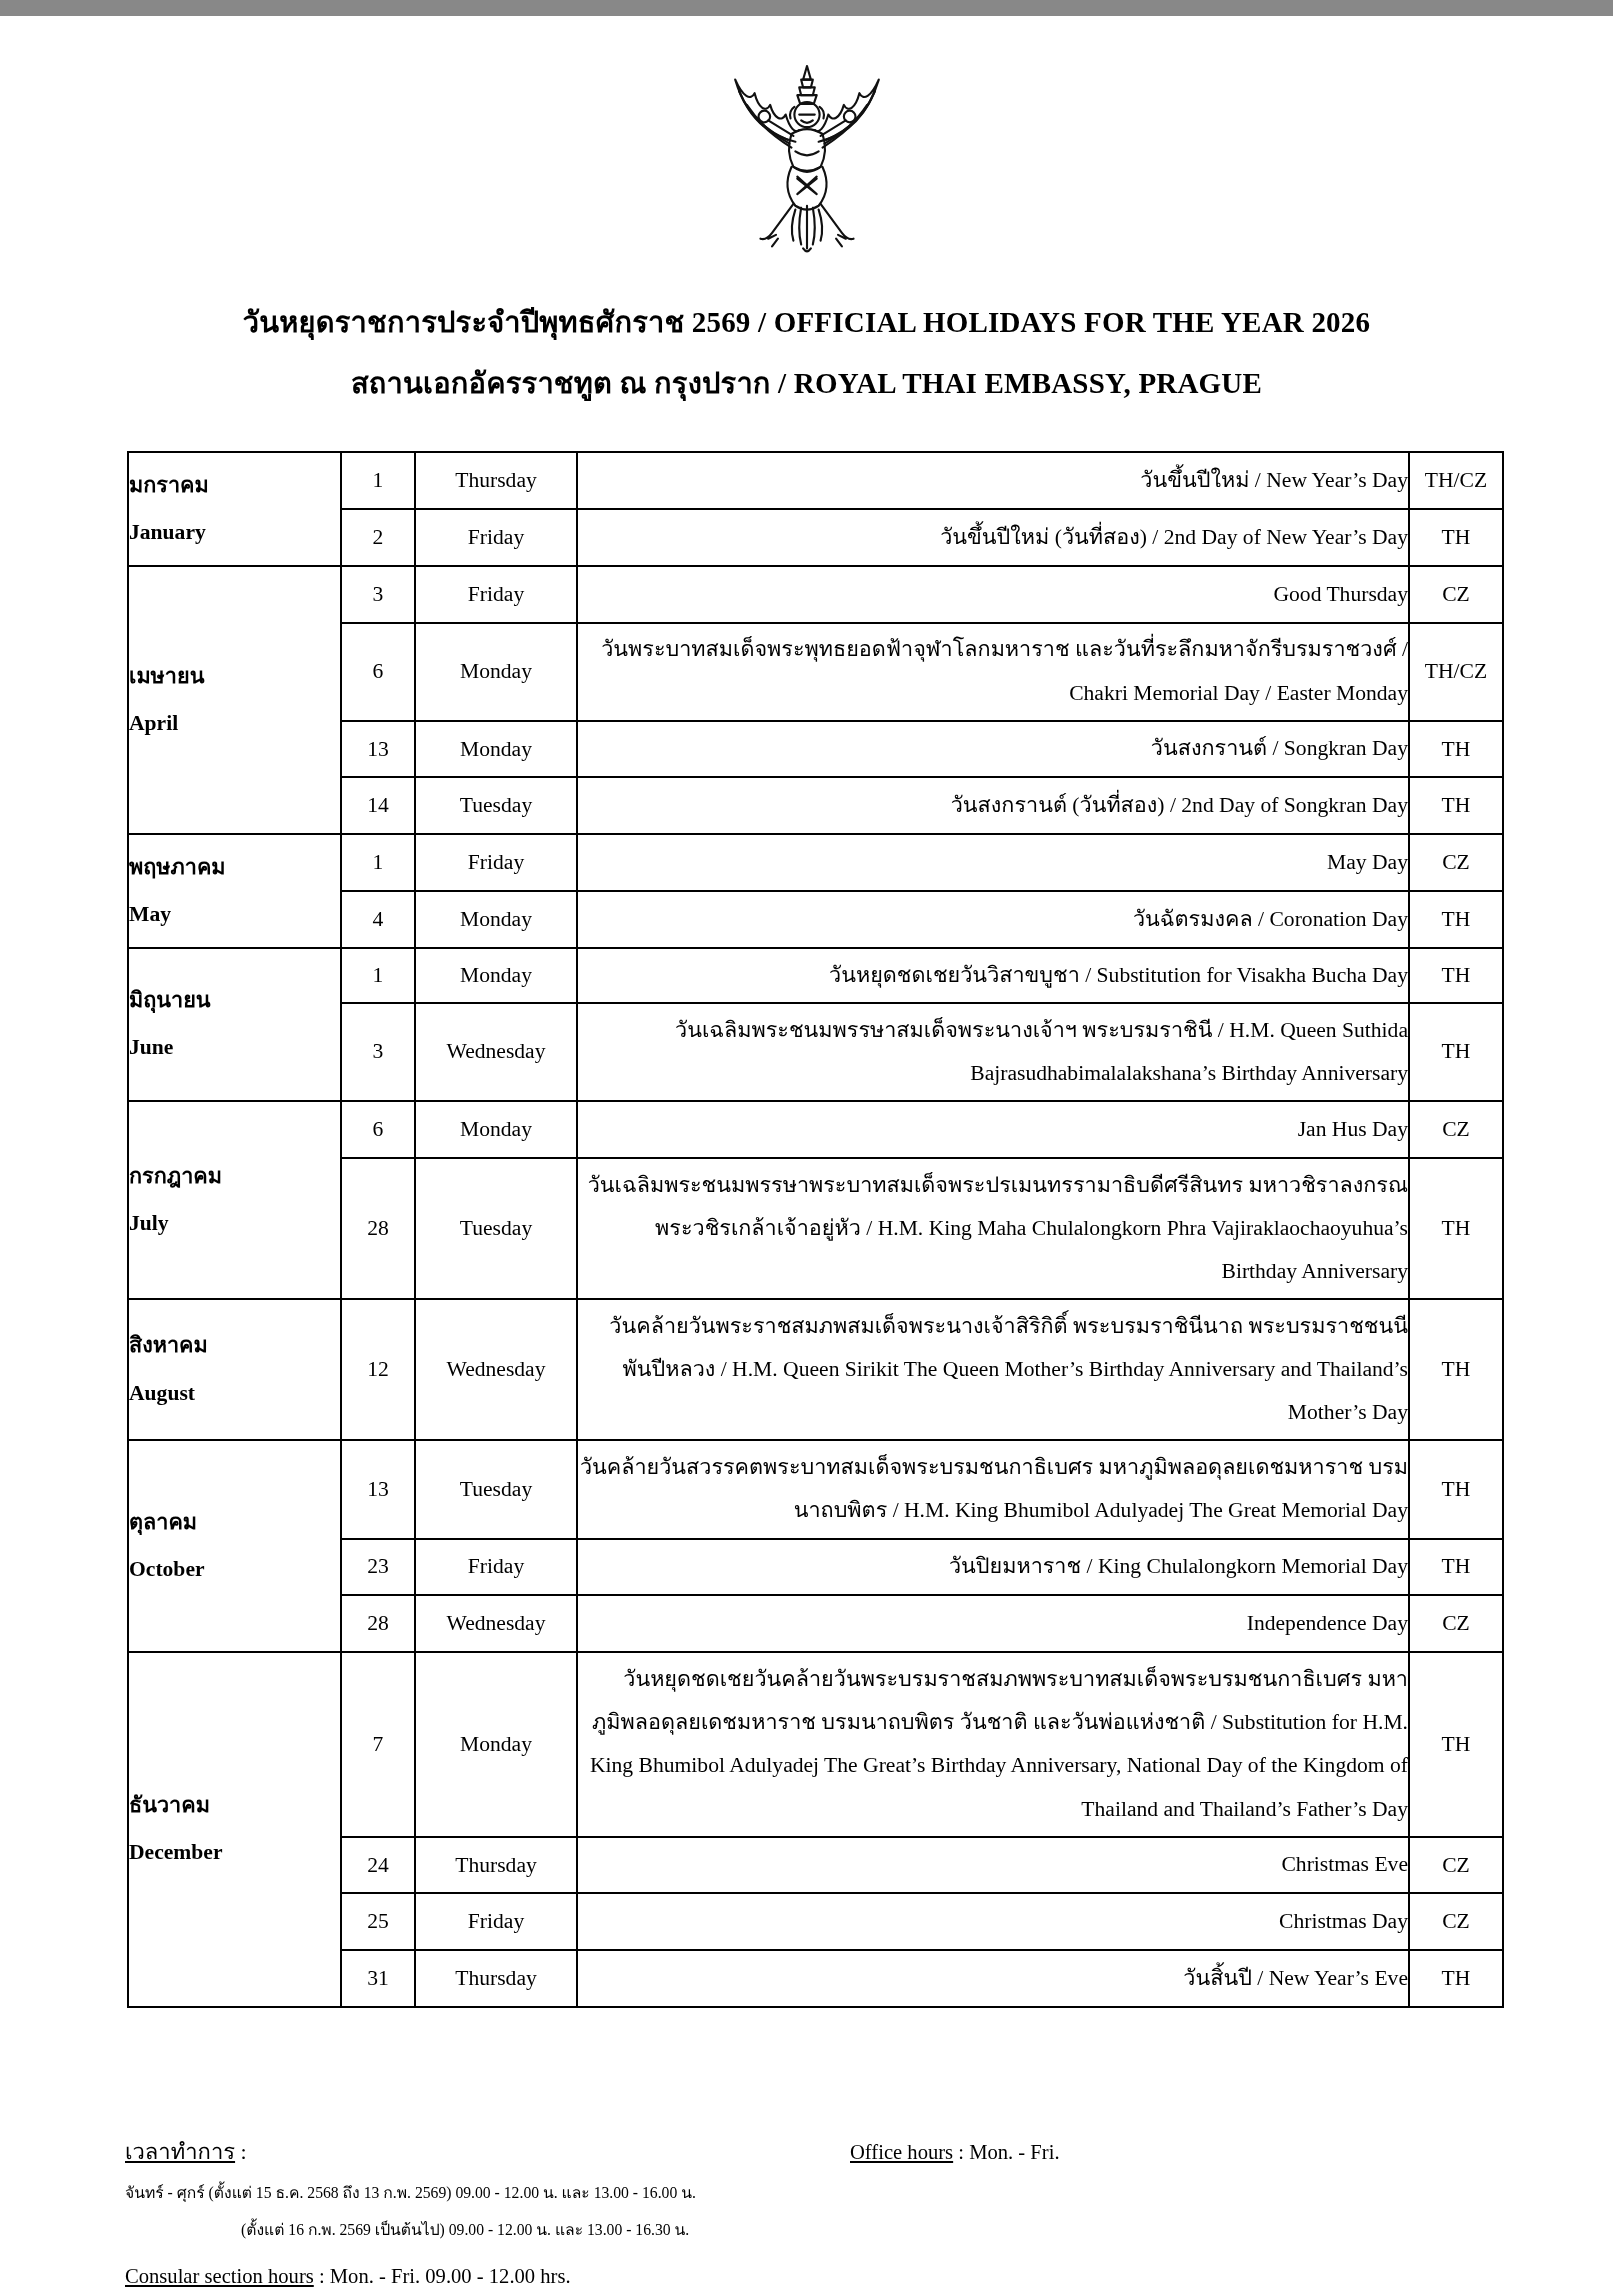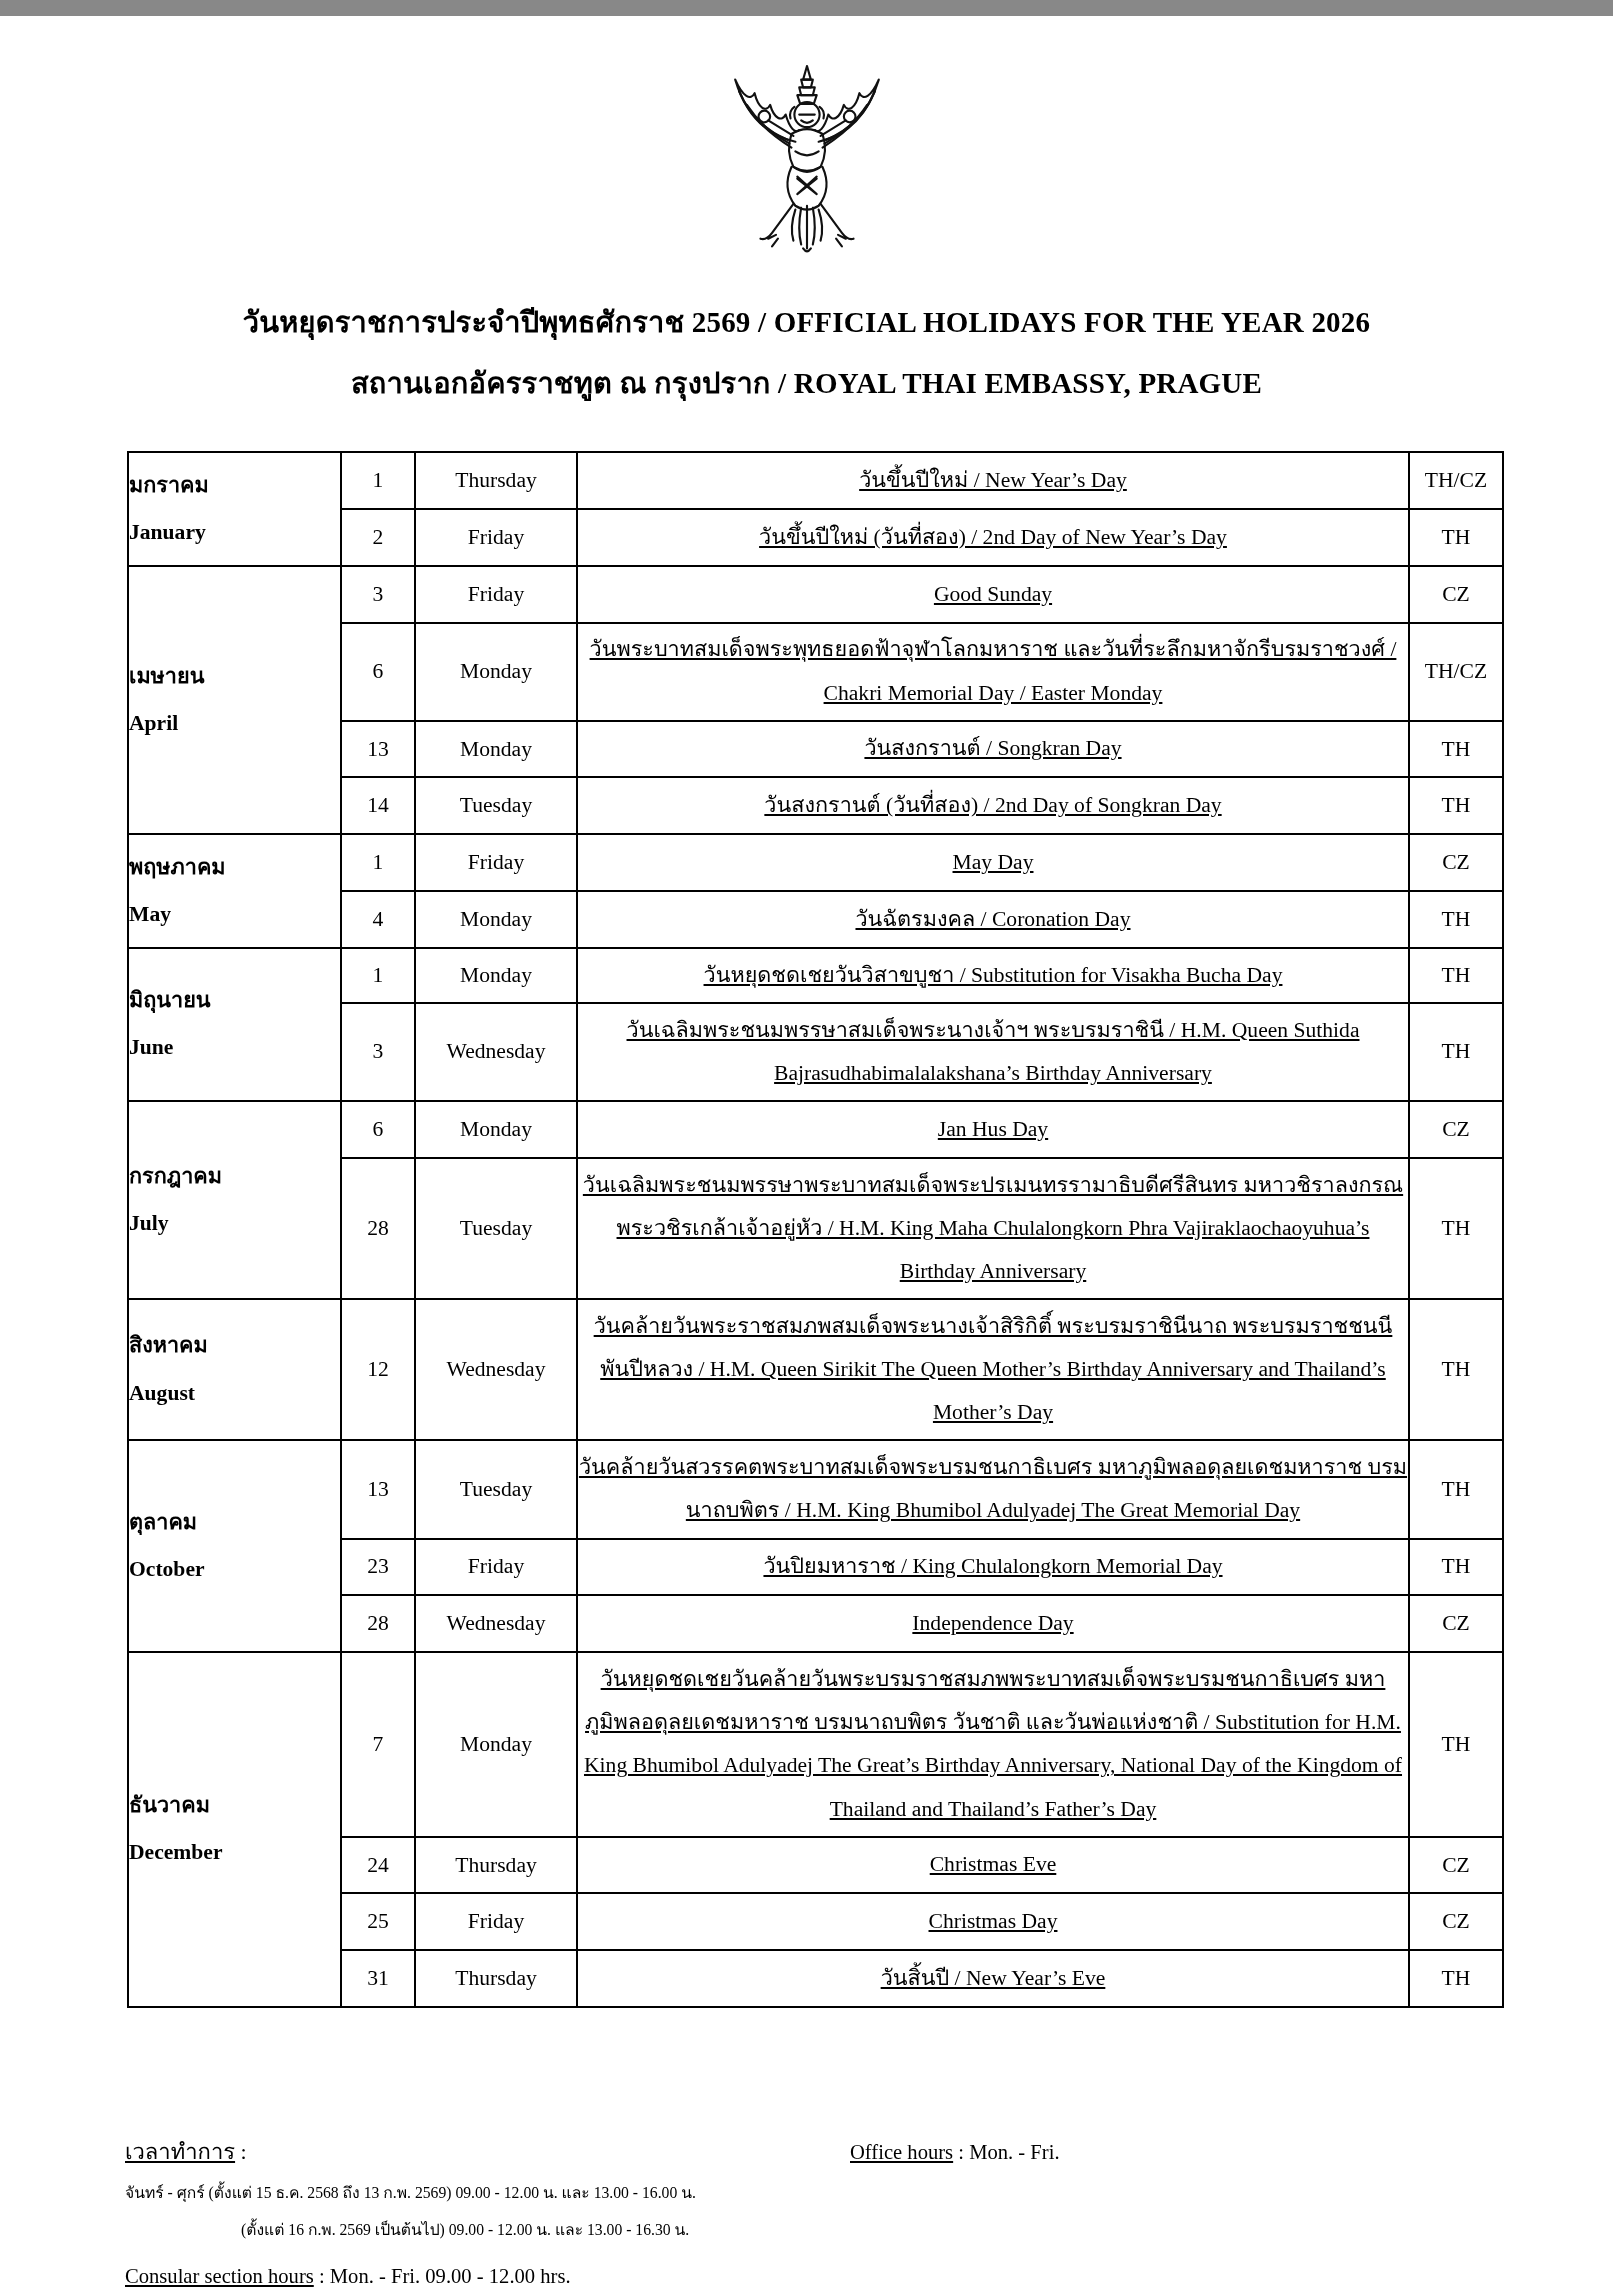--- a/index.html
+++ b/index.html
@@ -42,25 +42,24 @@
   td.month-cell {
     text-align: left;
     padding-left: 37px;
     font-weight: bold;
     line-height: 1.55;
   }
   td.month-cell .month-th { margin-bottom: 13.7px; }
   td.date-cell { text-align: center; }
   td.day-cell { text-align: center; padding-left: 11.8px; }
   td.holiday-cell {
-    text-align: center;
+    text-align: right;
     padding-left: 13.7px;
     padding-right: 9.8px;
     line-height: 2.0;
-    text-decoration: underline;
   }
   td.country-cell { text-align: center; font-size: 20.6px; }
   tr.row-single td { height: 45px; }
 
   .footer {
     position: absolute;
     left: 0;
     top: 2125px;
     width: 1613px;
   }
@@ -148,21 +147,21 @@
           <td class="holiday-cell">วันขึ้นปีใหม่ (วันที่สอง) / 2nd Day of New Year’s Day</td>
           <td class="country-cell">TH</td>
         </tr>
         <tr class="row-single">
           <td class="month-cell" rowspan="4">
             <div class="month-th">เมษายน</div>
             <div class="month-en">April</div>
           </td>
           <td class="date-cell">3</td>
           <td class="day-cell">Friday</td>
-          <td class="holiday-cell">Good Sunday</td>
+          <td class="holiday-cell">Good Thursday</td>
           <td class="country-cell">CZ</td>
         </tr>
         <tr>
           <td class="date-cell">6</td>
           <td class="day-cell">Monday</td>
           <td class="holiday-cell">วันพระบาทสมเด็จพระพุทธยอดฟ้าจุฬาโลกมหาราช และวันที่ระลึกมหาจักรีบรมราชวงศ์ / Chakri Memorial Day / Easter Monday</td>
           <td class="country-cell">TH/CZ</td>
         </tr>
         <tr class="row-single">
           <td class="date-cell">13</td>

